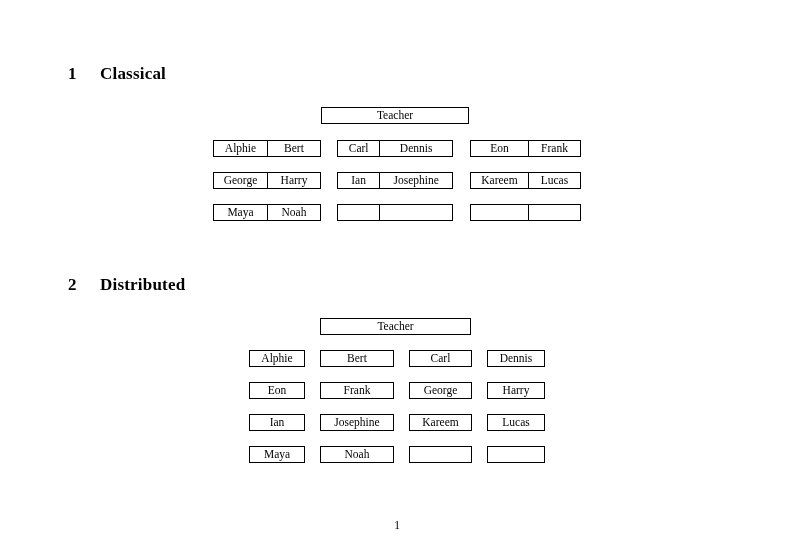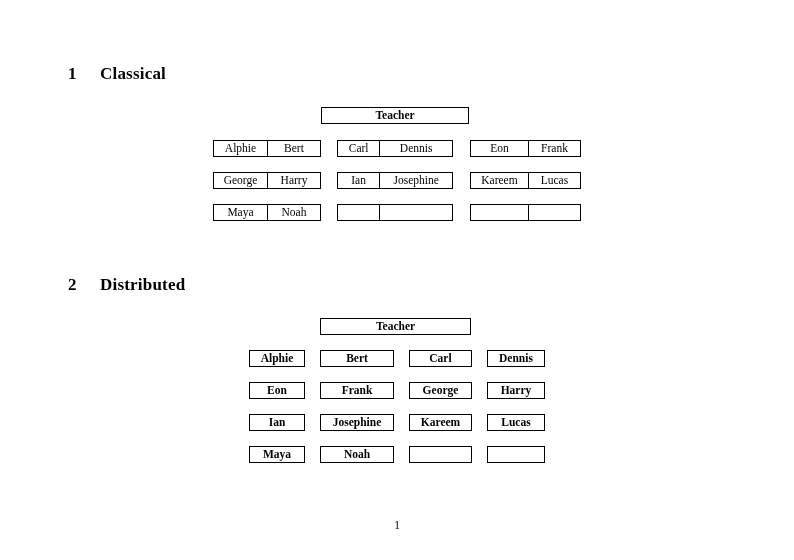--- a/index.html
+++ b/index.html
@@ -50,21 +50,20 @@
     position: absolute;
     box-sizing: border-box;
     border: 1px solid #000000;
     background: #ffffff;
     height: 17px;
     line-height: 15px;
     font-size: 11.5px;
     text-align: center;
     white-space: nowrap;
     overflow: hidden;
-    font-weight: bold;
   }
 
   
   .node-group {
     position: absolute;
     box-sizing: border-box;
     border: 1px solid #000000;
     background: #ffffff;
     height: 17px;
     display: flex;

